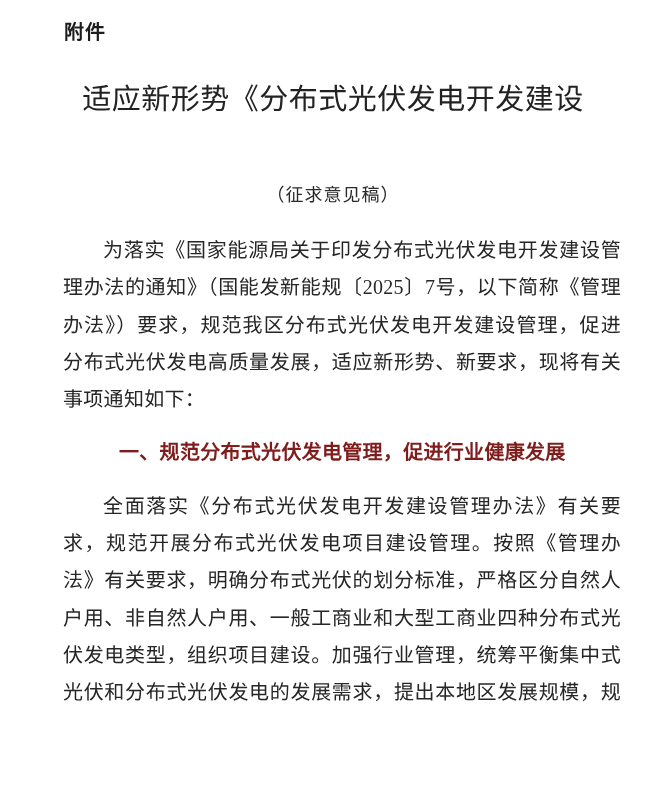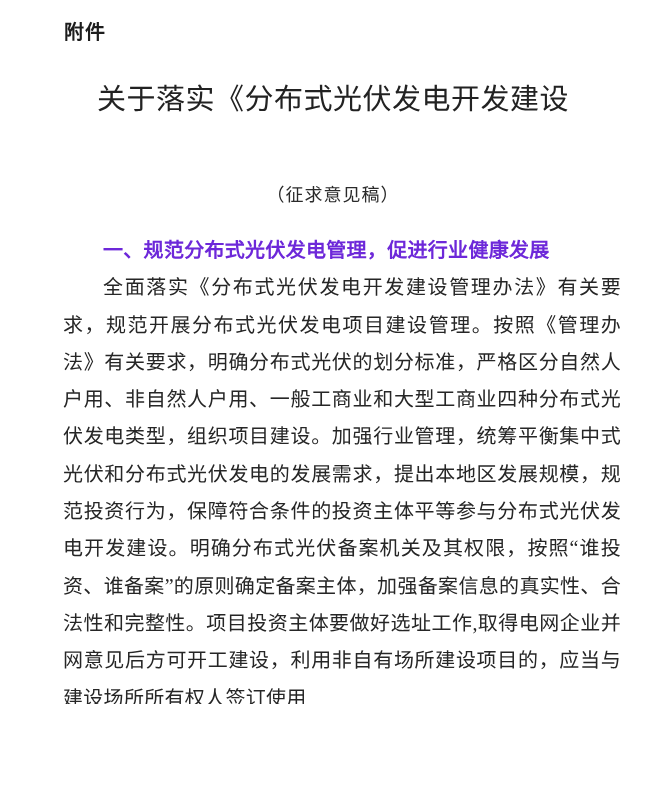--- a/index.html
+++ b/index.html
@@ -58,40 +58,41 @@
     line-height: 37.3px;
     text-align: justify;
     color: #262626;
   }
   .body-para {
     margin: 0;
     text-indent: 2em;
     letter-spacing: 0.3px;
   }
   .section-heading {
-    margin: 0;
+    margin: 16px;
     text-indent: 2em;
     font-family: "Liberation Sans", "DejaVu Sans", sans-serif;
     font-weight: bold;
     font-size: 20px;
-    color: #6d28d9;
+    color: #7f1d1d;
     letter-spacing: 0.3px;
   }
 </style>
 </head>
 <body>
 
 <div class="page">
 
   <div class="attachment">附件</div>
 
   <div class="title">
-    <div>关于落实《分布式光伏发电开发建设</div>
+    <div>适应新形势《分布式光伏发电开发建设</div>
   </div>
 
   <div class="subtitle">（征求意见稿）</div>
 
   <div class="body-block">
+    <p class="body-para">为落实《国家能源局关于印发分布式光伏发电开发建设管理办法的通知》（国能发新能规〔2025〕7号，以下简称《管理办法》）要求，规范我区分布式光伏发电开发建设管理，促进分布式光伏发电高质量发展，适应新形势、新要求，现将有关事项通知如下：</p>
     <p class="section-heading">一、规范分布式光伏发电管理，促进行业健康发展</p>
     <p class="body-para">全面落实《分布式光伏发电开发建设管理办法》有关要求，规范开展分布式光伏发电项目建设管理。按照《管理办法》有关要求，明确分布式光伏的划分标准，严格区分自然人户用、非自然人户用、一般工商业和大型工商业四种分布式光伏发电类型，组织项目建设。加强行业管理，统筹平衡集中式光伏和分布式光伏发电的发展需求，提出本地区发展规模，规范投资行为，保障符合条件的投资主体平等参与分布式光伏发电开发建设。明确分布式光伏备案机关及其权限，按照“谁投资、谁备案”的原则确定备案主体，加强备案信息的真实性、合法性和完整性。项目投资主体要做好选址工作,取得电网企业并网意见后方可开工建设，利用非自有场所建设项目的，应当与建设场所所有权人签订使用</p>
   </div>
 
 </div>
 
 </body></html>

